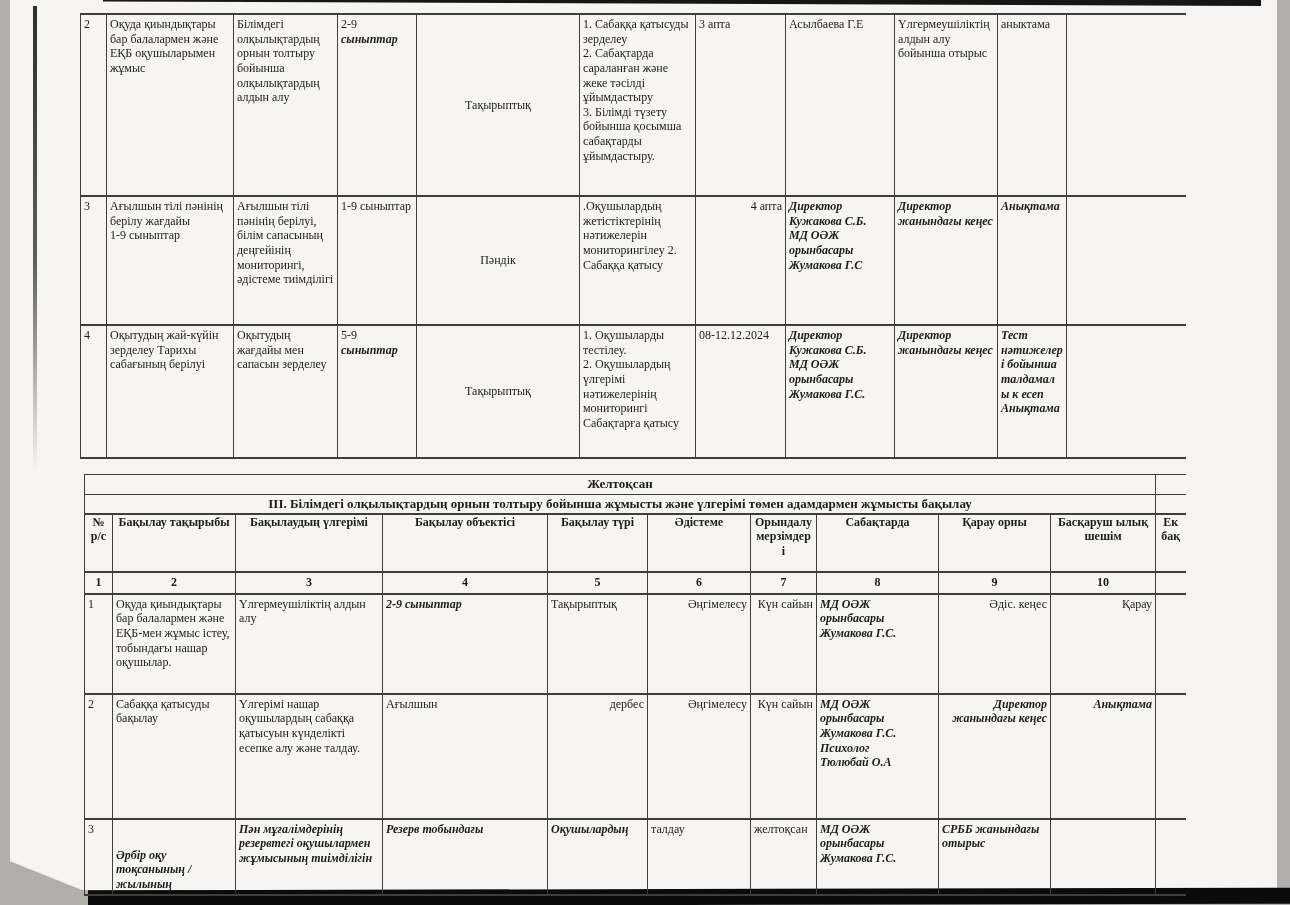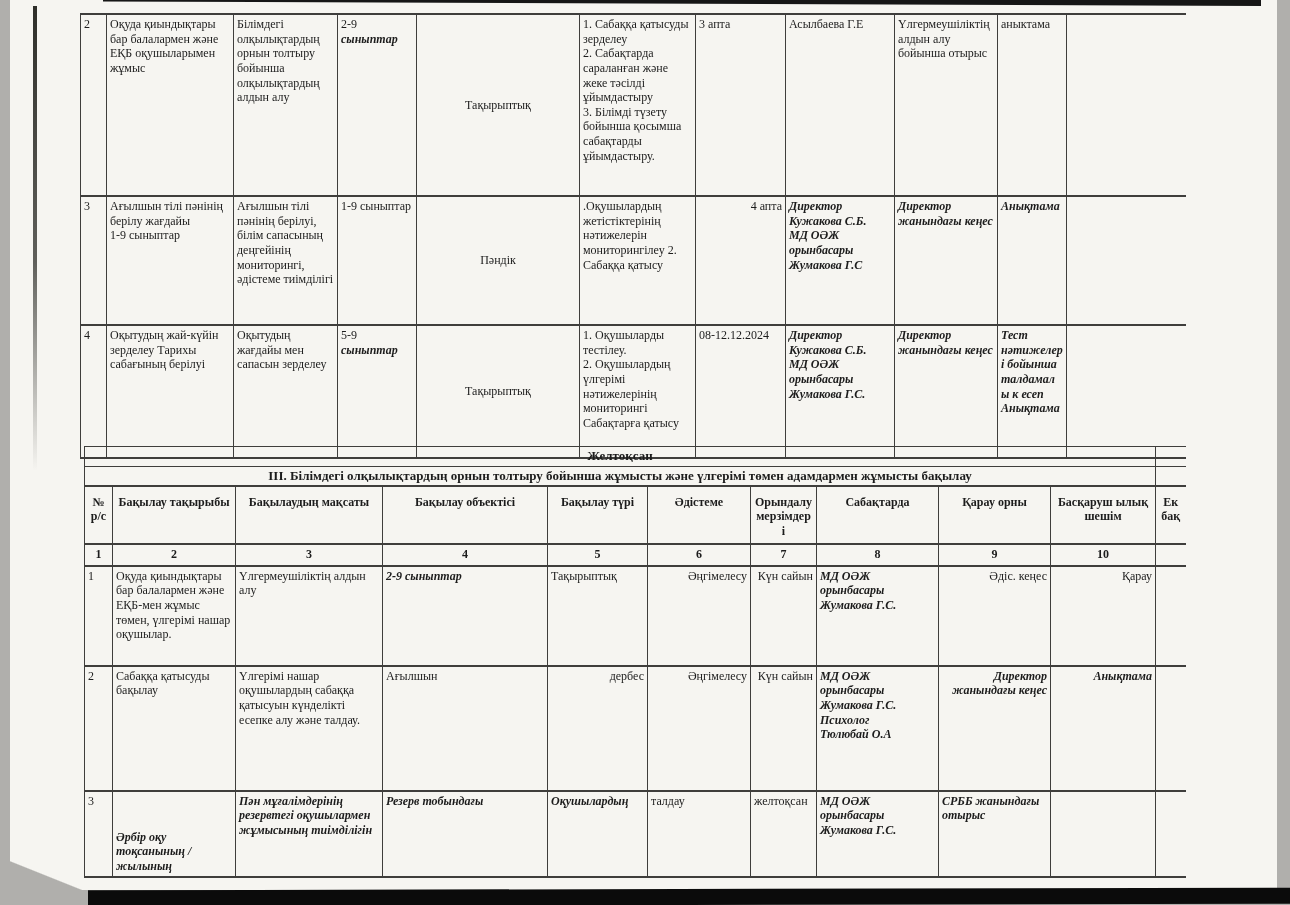--- a/index.html
+++ b/index.html
@@ -43,28 +43,28 @@
     border-top-width:2px;border-bottom-width:2px;
     padding:2px 3px;
     vertical-align:top;
     font-size:12px;
     line-height:1.22;
     white-space:pre-line;
     word-wrap:break-word;
     overflow:hidden;
   }
   .t1{left:80px;top:13px;width:1105px;}
-  .t2{left:84px;top:446px;width:1101px;}
+  .t2{left:84px;top:474px;width:1101px;}
   .t1 td:nth-child(5){text-align:center;vertical-align:middle;}
   .t1 td:last-child,.t2 td:last-child{border-right:none;}
   .b{font-weight:bold;font-style:italic;}
   .c{text-align:right;}
-  .pt{padding-top:38px;}
+  .pt{padding-top:28px;}
   .title-cell{font-weight:bold;text-align:center;font-size:13px;padding:1px 2px;}
-  .hdr{font-weight:bold;text-align:center;font-size:12px;padding-top:8px;}
+  .hdr{font-weight:bold;text-align:center;font-size:12px;padding-top:0;}
   .numrow{font-weight:bold;text-align:center;font-size:12px;}
   .t2 .thin td{border-top-width:1px;border-bottom-width:1px;}
 </style>
 </head>
 <body>
 
 <div class="stage">
   <div class="paper"></div>
   <div class="top-edge"></div>
   <div class="fold-line"></div>
@@ -157,21 +157,21 @@
       <td class="title-cell" colspan="10">Желтоқсан</td>
       <td></td>
     </tr>
     <tr class="thin" style="height:15px">
       <td class="title-cell" colspan="10">III. Білімдегі олқылықтардың орнын толтыру бойынша жұмысты және үлгерімі төмен адамдармен жұмысты бақылау</td>
       <td></td>
     </tr>
     <tr style="height:58px">
       <td class="hdr">№ р/с</td>
       <td class="hdr">Бақылау тақырыбы</td>
-      <td class="hdr">Бақылаудың мақсаты</td>
+      <td class="hdr">Бақылаудың үлгерімі</td>
       <td class="hdr">Бақылау объектісі</td>
       <td class="hdr">Бақылау түрі</td>
       <td class="hdr">Әдістеме</td>
       <td class="hdr">Орындалу мерзімдер і</td>
       <td class="hdr">Сабақтарда</td>
       <td class="hdr">Қарау орны</td>
       <td class="hdr">Басқаруш ылық шешім</td>
       <td class="hdr">Ек бақ</td>
     </tr>
     <tr style="height:22px">
@@ -182,21 +182,21 @@
       <td class="numrow">5</td>
       <td class="numrow">6</td>
       <td class="numrow">7</td>
       <td class="numrow">8</td>
       <td class="numrow">9</td>
       <td class="numrow">10</td>
       <td class="numrow"></td>
     </tr>
     <tr style="height:100px">
       <td>1</td>
-      <td>Оқуда қиындықтары бар балалармен және ЕҚБ-мен жұмыс төмен, үлгерімі нашар оқушылар.</td>
+      <td>Оқуда қиындықтары бар балалармен және ЕҚБ-мен жұмыс істеу, тобындағы нашар оқушылар.</td>
       <td>Үлгермеушіліктің алдын алу</td>
       <td class="b">2-9 сыныптар</td>
       <td>Тақырыптық</td>
       <td class="c">Әңгімелесу</td>
       <td class="c">Күн сайын</td>
       <td class="b">МД ОӘЖ орынбасары Жумакова Г.С.</td>
       <td class="c">Әдіс. кеңес</td>
       <td class="c">Қарау</td>
       <td></td>
     </tr>

